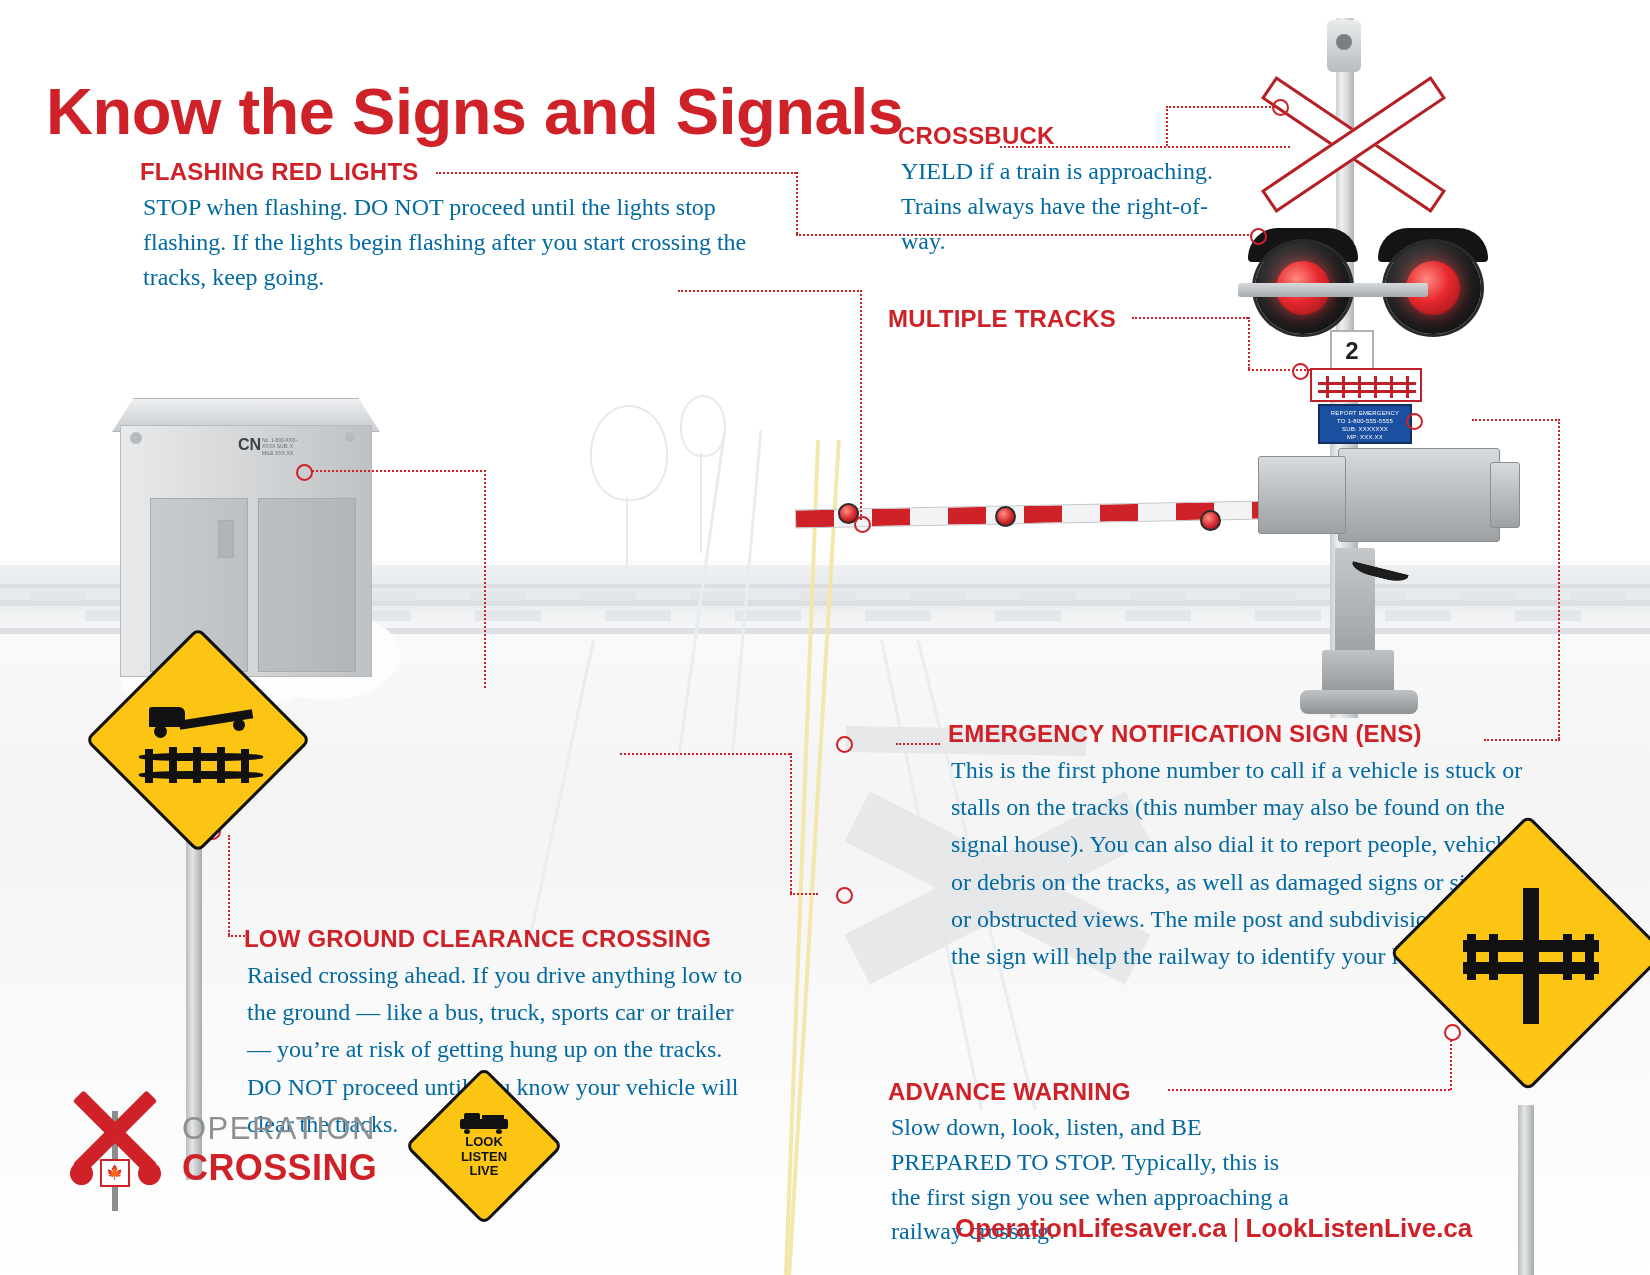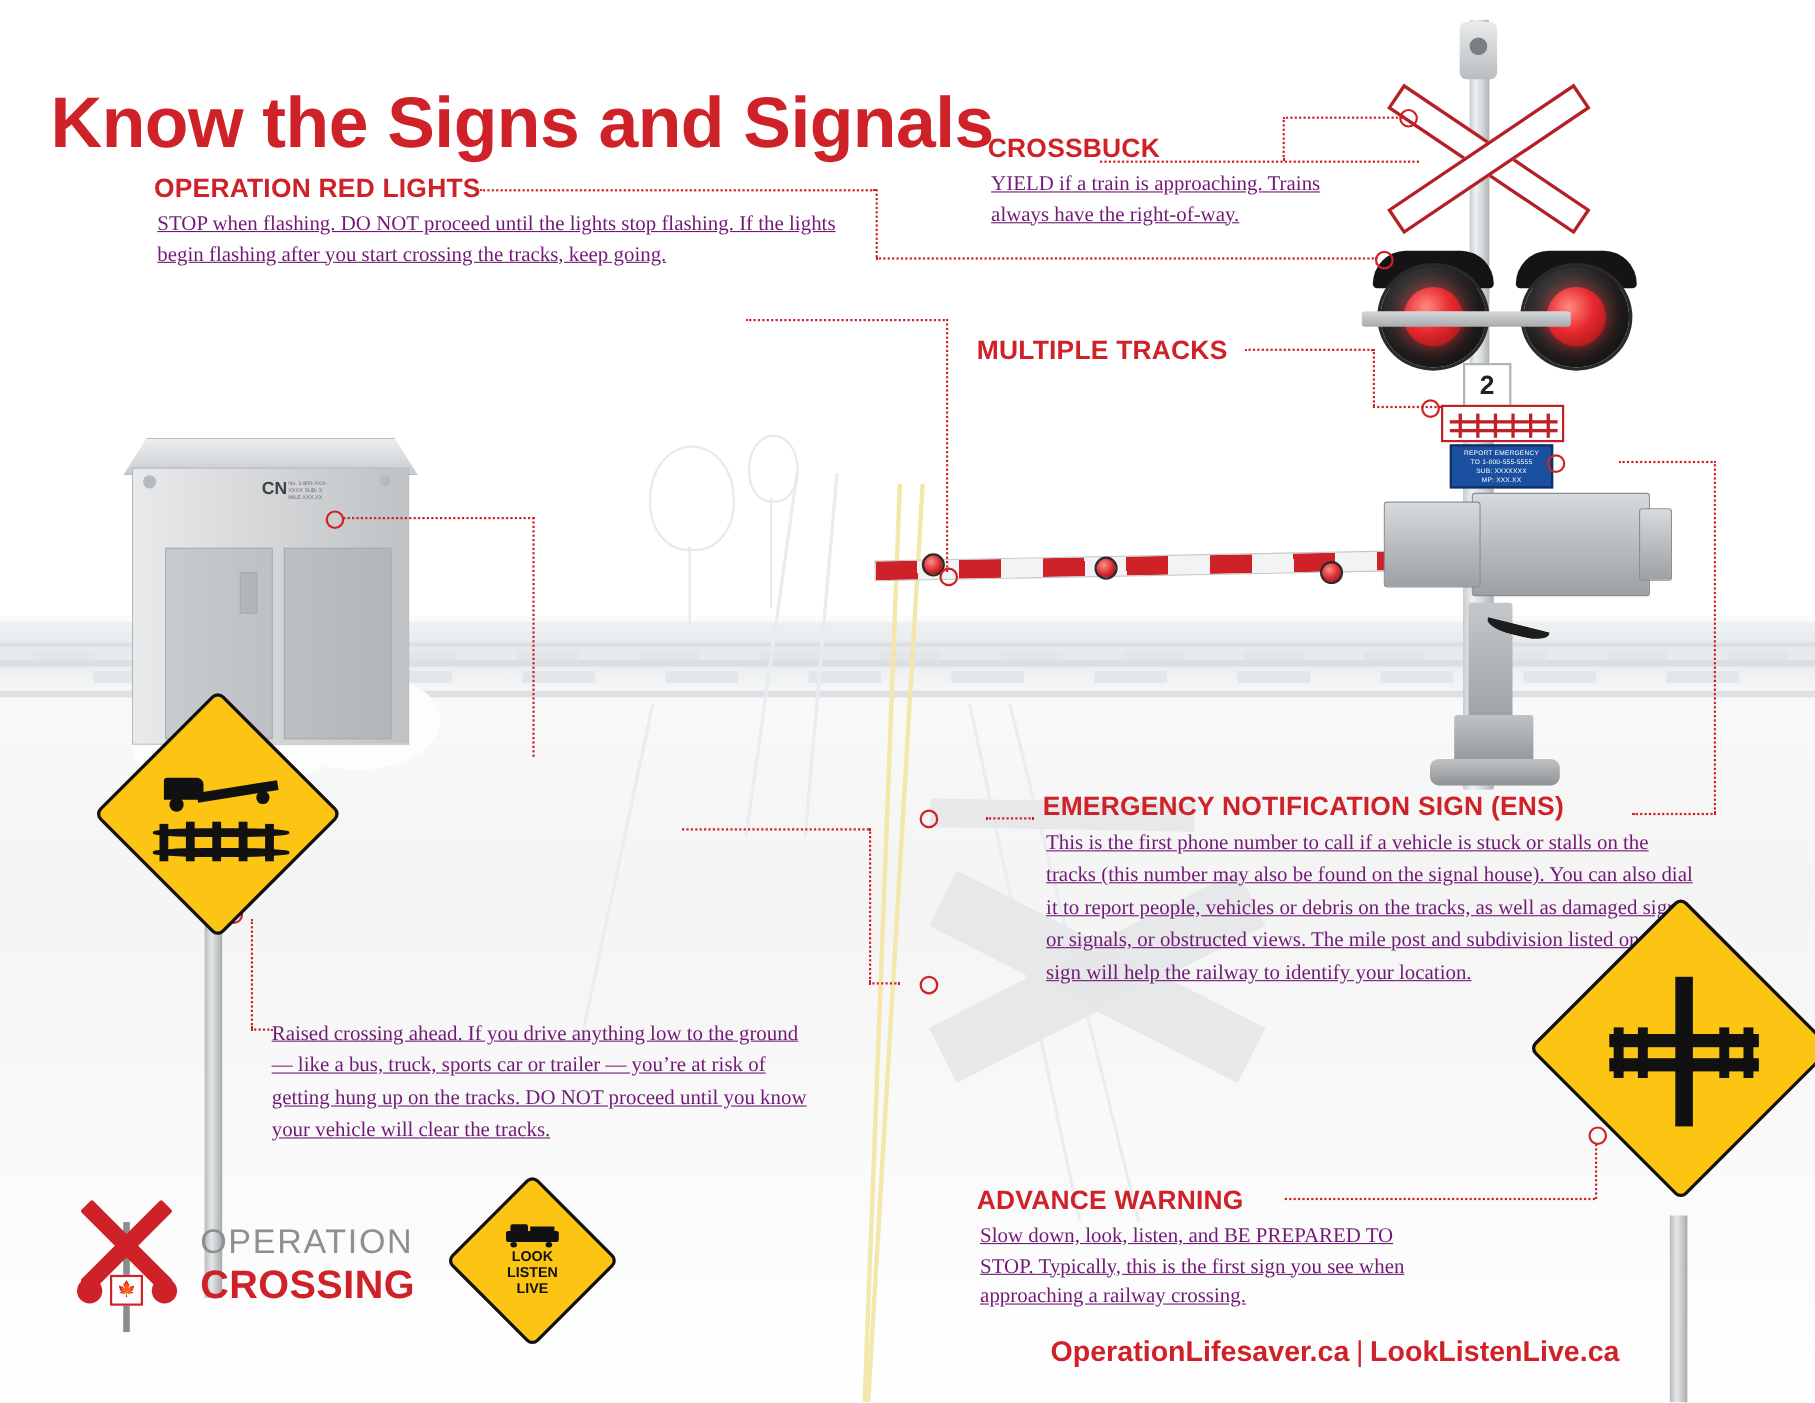--- a/index.html
+++ b/index.html
@@ -93,24 +93,23 @@
     margin: 0 0 4px 0;
     font-family: "Liberation Sans", sans-serif;
     font-weight: bold;
     color: #cf2128;
     font-size: 24px;
     letter-spacing: .2px;
     white-space: nowrap;
   }
   .blk p {
     margin: 0;
-    font-size: 19px;
+    font-size: 24px;
     line-height: 1.45;
-    color: #701a75;
-    text-decoration: underline;
+    color: #0369a1;
   }
   .title {
     position: absolute;
     left: 46px;
     top: 30px;
     font-family: "Liberation Sans", sans-serif;
     font-weight: bold;
     font-size: 65px;
     color: #cf2128;
     letter-spacing: -0.5px;
@@ -604,21 +603,21 @@
 
   <div class="dot-h" style="left:228px;top:935px;width:20px;"></div>
   <div class="dot-v" style="left:228px;top:835px;height:100px;"></div>
   <div class="ring" style="left:204px;top:823px;"></div>
 
   <div class="dot-h" style="left:1168px;top:1089px;width:282px;"></div>
   <div class="dot-v" style="left:1450px;top:1040px;height:50px;"></div>
   <div class="ring" style="left:1444px;top:1024px;"></div>
 
   <div class="blk" style="left:140px;top:158px;width:620px;">
-    <h2>OPERATION RED LIGHTS</h2>
+    <h2>FLASHING RED LIGHTS</h2>
     <p style="padding-left:3px;">STOP when flashing. DO NOT proceed until the lights stop flashing. If the lights begin flashing after you start crossing the tracks, keep going.</p>
   </div>
 
   <div class="blk" style="left:898px;top:122px;width:330px;">
     <h2>CROSSBUCK</h2>
     <p style="padding-left:3px;">YIELD if a train is approaching. Trains always have the right-of-way.</p>
   </div>
 
 
   <div class="blk" style="left:888px;top:305px;width:362px;">
@@ -627,20 +626,21 @@
 
   <div class="blk" style="left:320px;top:742px;width:430px;">
   </div>
 
   <div class="blk" style="left:948px;top:720px;width:600px;">
     <h2>EMERGENCY NOTIFICATION SIGN (ENS)</h2>
     <p style="padding-left:3px;line-height:1.55;">This is the first phone number to call if a vehicle is stuck or stalls on the tracks (this number may also be found on the signal house). You can also dial it to report people, vehicles or debris on the tracks, as well as damaged signs or signals, or obstructed views. The mile post and subdivision listed on the sign will help the railway to identify your location.</p>
   </div>
 
   <div class="blk" style="left:244px;top:925px;width:500px;">
+    <h2>LOW GROUND CLEARANCE CROSSING</h2>
     <p style="padding-left:3px;line-height:1.55;">Raised crossing ahead. If you drive anything low to the ground — like a bus, truck, sports car or trailer — you’re at risk of getting hung up on the tracks. DO NOT proceed until you know your vehicle will clear the tracks.</p>
   </div>
 
   <div class="blk" style="left:888px;top:1078px;width:410px;">
     <h2>ADVANCE WARNING</h2>
     <p style="padding-left:3px;">Slow down, look, listen, and BE PREPARED TO STOP. Typically, this is the first sign you see when approaching a railway crossing.</p>
   </div>
 
   <div class="post" style="left:186px;top:840px;width:16px;height:340px;"></div>
   <div class="diamond" style="left:118px;top:660px;width:160px;height:160px;">

